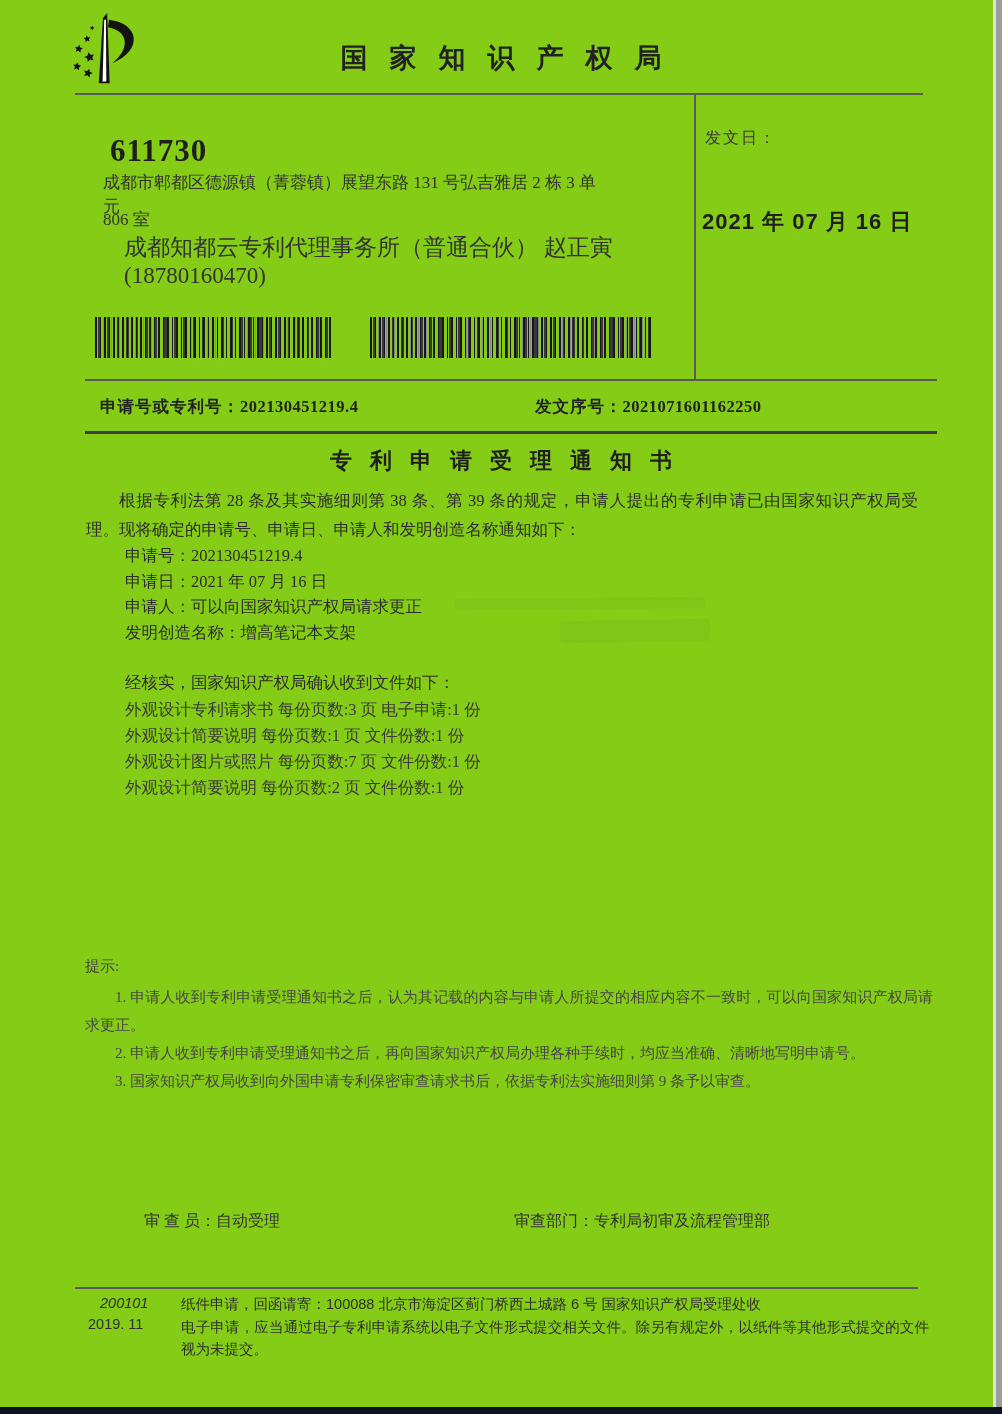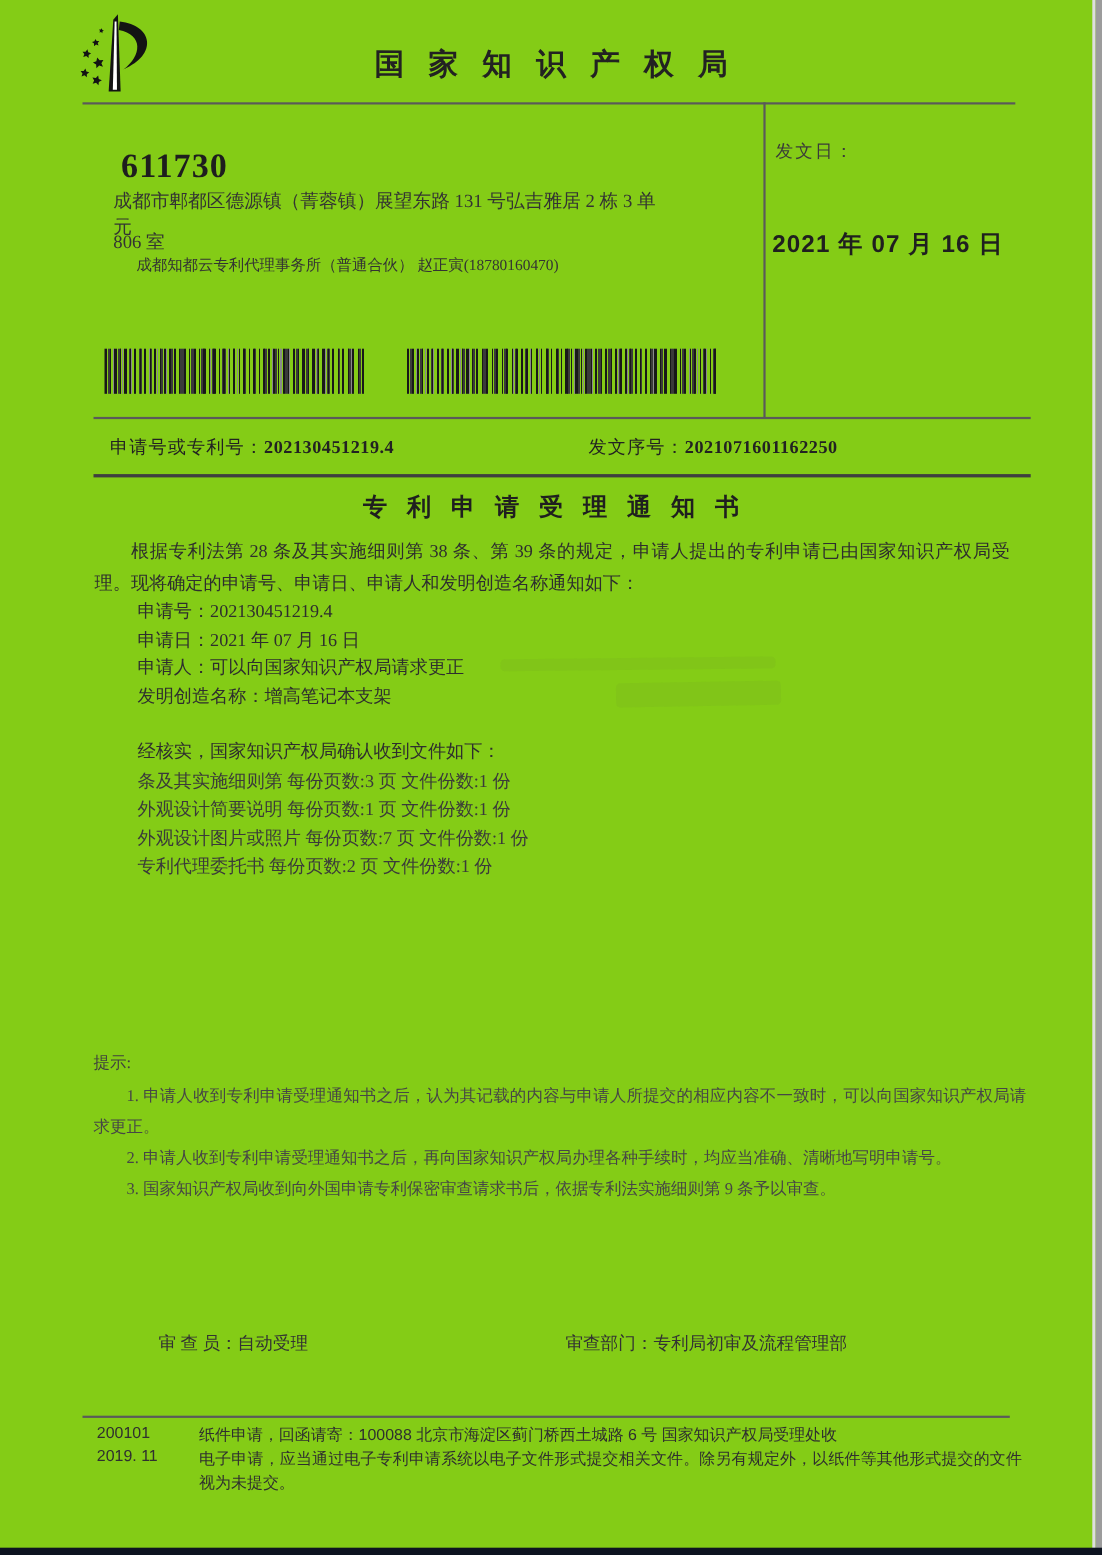--- a/index.html
+++ b/index.html
@@ -33,21 +33,21 @@
   .line-header{left:75px;top:93px;width:848px;height:2px;}
   .vline-box{left:694px;top:93px;width:2px;height:287px;background:#5a5a5a;}
   .line-mid{left:85px;top:379px;width:852px;height:2px;}
   .line-thick{left:85px;top:431px;width:852px;height:3px;background:#3f3f3f;}
   .line-footer{left:75px;top:1287px;width:843px;height:2px;}
 
   
   .mail-code{left:110px;top:133px;font-size:31px;font-weight:700;color:#1e1e1e;letter-spacing:1px;}
   .mail-addr1{left:103px;top:171px;width:505px;font-size:17px;line-height:24px;color:#333;}
   .mail-addr2{left:103px;top:208px;width:505px;text-align:left;font-size:17px;color:#333;}
-  .mail-recipient{left:124px;top:232px;width:540px;font-size:14px;color:#333;}
+  .mail-recipient{left:124px;top:232px;width:540px;font-size:23px;color:#333;}
 
   
   .issue-label{left:705px;top:128px;font-size:16px;color:#3a3a3a;letter-spacing:2px;}
   .issue-date{
     left:702px;top:207px;font-size:22px;font-weight:700;color:#1f1f1f;
     font-family:"Liberation Sans","DejaVu Sans",sans-serif;letter-spacing:1px;
   }
 
   
   .barcode{
@@ -57,21 +57,21 @@
       repeating-linear-gradient(90deg,transparent 0 3px,#3a3a3a 3px 5px,transparent 5px 12px,#3a3a3a 12px 15px,transparent 15px 19px),
       repeating-linear-gradient(90deg,#8a8a8a 0 1px,transparent 1px 8px);
   }
   .barcode-1{left:95px;width:238px;}
   .barcode-2{left:370px;width:282px;}
 
   
   .ref-row{top:396px;font-size:16.5px;color:#222;}
   .ref-left{left:100px;}
   .ref-right{left:535px;}
-  .ref-label{font-weight:400;letter-spacing:1px;}
+  .ref-label{font-weight:700;letter-spacing:1px;}
   .ref-value{font-weight:700;letter-spacing:.5px;}
 
   
   .notice-title{
     left:0;top:446px;width:100%;text-align:center;
     font-size:22px;font-weight:700;color:#1f1f1f;
     letter-spacing:18px;text-indent:18px;
   }
   .intro{
     left:86px;top:487px;width:832px;
@@ -97,21 +97,21 @@
   
   .signoff{top:1211px;font-size:16px;color:#333;}
   .sign-left{left:144px;}
   .sign-right{left:514px;}
 
   
   .footer{
     font-family:"Liberation Sans","DejaVu Sans",sans-serif;
     font-size:14.5px;color:#2f2f2f;
   }
-  .fc1{left:88px;top:1295px;}
+  .fc1{left:100px;top:1295px;font-style:italic;}
   .fc2{left:88px;top:1316px;}
   .fn1{left:181px;top:1295px;width:745px;}
   .fn2{left:181px;top:1316px;width:748px;line-height:22px;text-align:justify;}
 </style>
 </head>
 <body>
 
 <div class="page">
 
   <div class="abs logo">
@@ -172,24 +172,24 @@
     <span>申请日：</span><span>2021 年 07 月 16 日</span>
   </div>
   <div class="abs field-line f2">
     <span>申请人：</span><span>可以向国家知识产权局请求更正</span>
   </div>
   <div class="abs field-line f3">
     <span>发明创造名称：</span><span>增高笔记本支架</span>
   </div>
 
   <div class="abs received-intro">经核实，国家知识产权局确认收到文件如下：</div>
-  <div class="abs file-line r0">条及其实施细则第  每份页数:3 页  文件份数:1 份</div>
+  <div class="abs file-line r0">外观设计专利请求书  每份页数:3 页  电子申请:1 份</div>
   <div class="abs file-line r1">外观设计简要说明  每份页数:1 页  文件份数:1 份</div>
   <div class="abs file-line r2">外观设计图片或照片  每份页数:7 页  文件份数:1 份</div>
-  <div class="abs file-line r3">专利代理委托书  每份页数:2 页  文件份数:1 份</div>
+  <div class="abs file-line r3">外观设计简要说明  每份页数:2 页  文件份数:1 份</div>
 
   <div class="abs artifact a1"></div>
   <div class="abs artifact a2"></div>
 
   <div class="abs tips-heading">提示:</div>
   <div class="abs tip t0">1. 申请人收到专利申请受理通知书之后，认为其记载的内容与申请人所提交的相应内容不一致时，可以向国家知识产权局请求更正。</div>
   <div class="abs tip t1">2. 申请人收到专利申请受理通知书之后，再向国家知识产权局办理各种手续时，均应当准确、清晰地写明申请号。</div>
   <div class="abs tip t2">3. 国家知识产权局收到向外国申请专利保密审查请求书后，依据专利法实施细则第 9 条予以审查。</div>
 
   <div class="abs signoff sign-left">

